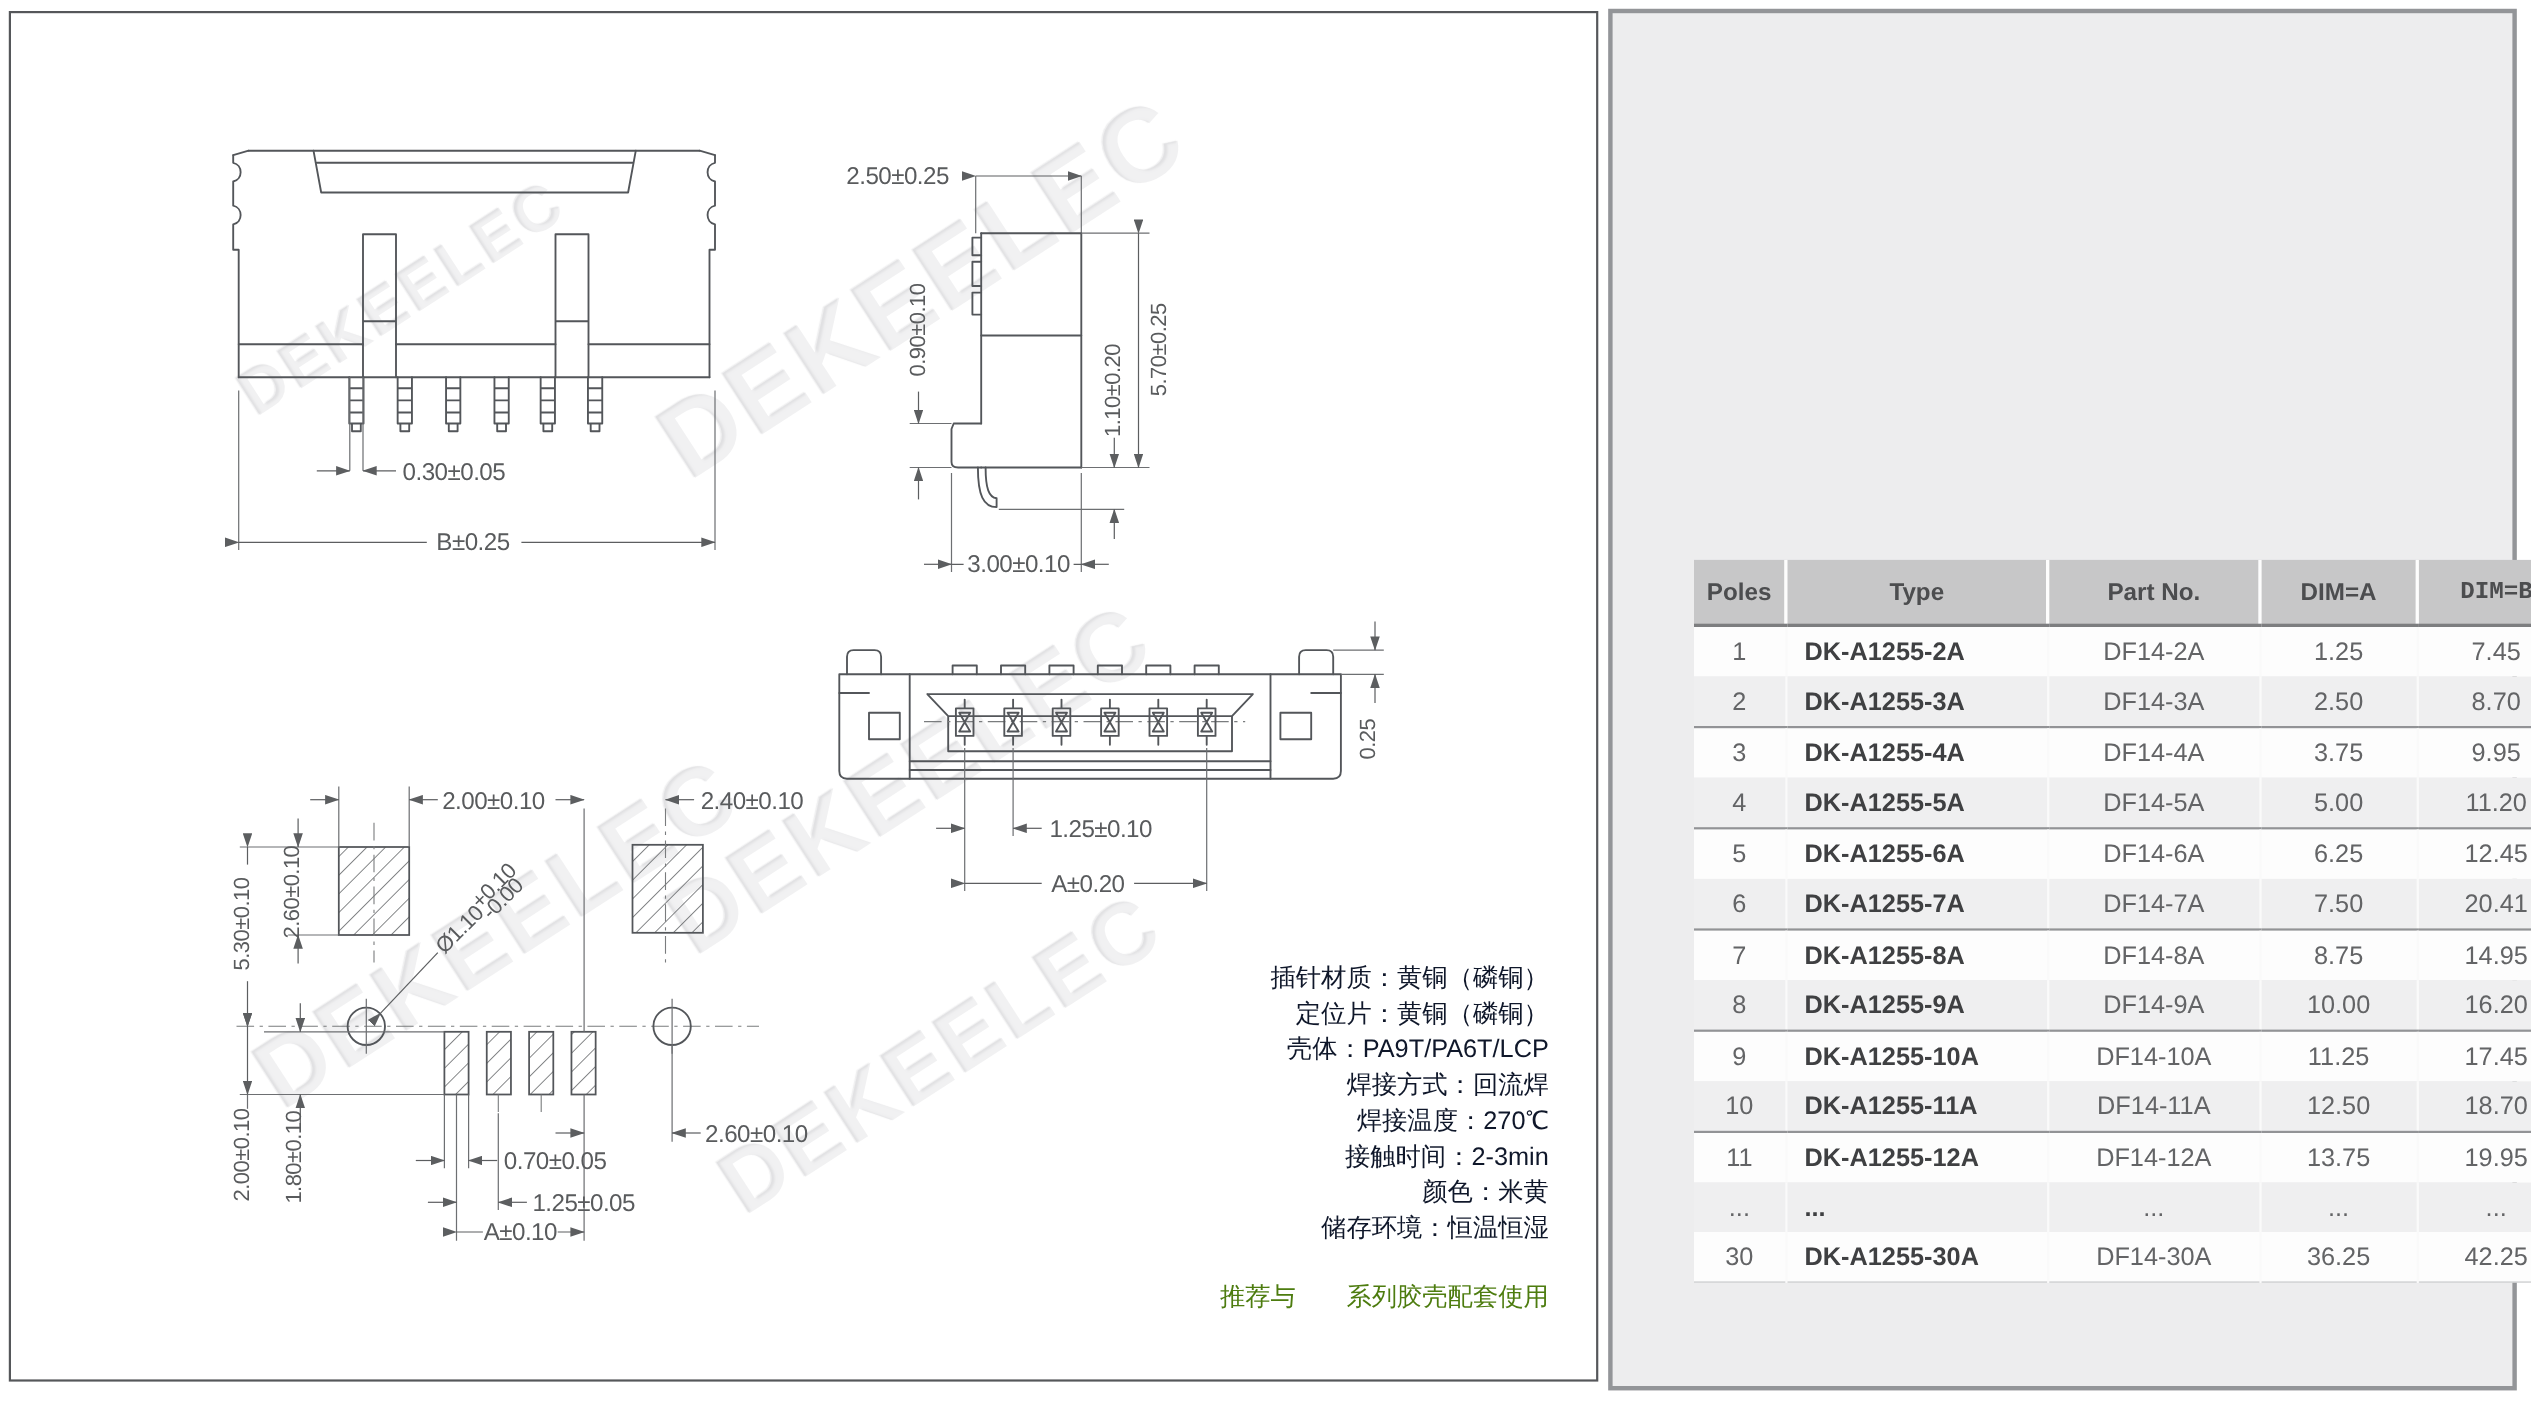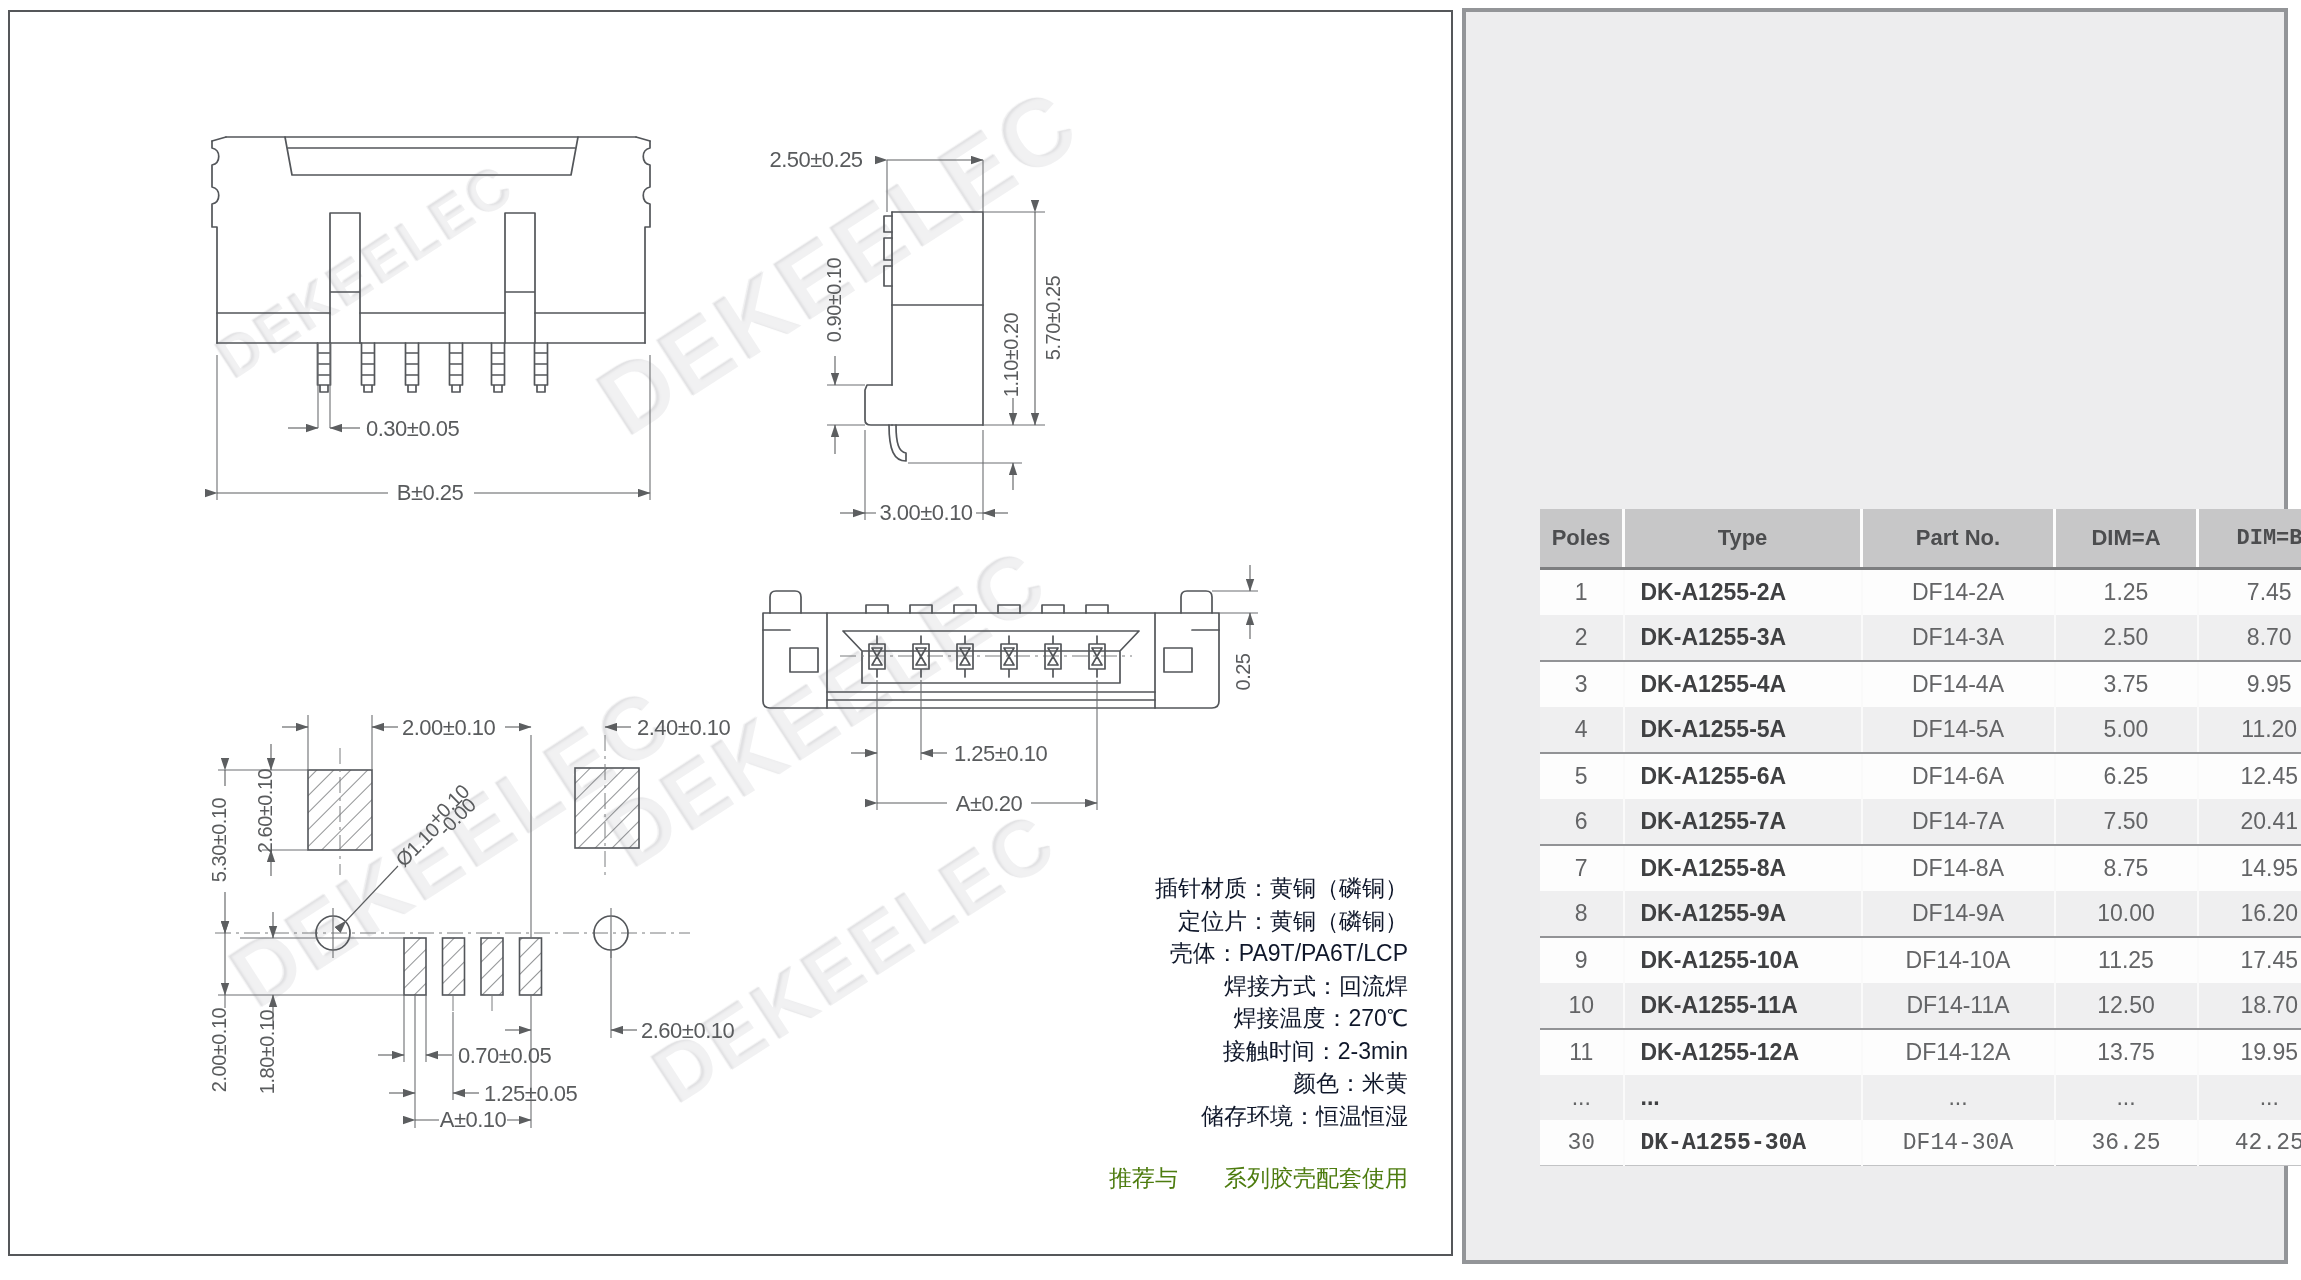--- a/index.html
+++ b/index.html
@@ -45,21 +45,21 @@
              border-collapse:collapse;table-layout:fixed;
              font-family:"Liberation Sans",sans-serif;}
   table.spec th{height:38px;background:#c7c7c8;color:#4c4d4f;font-size:22px;font-weight:700;
                 border-right:3px solid #fdfdfd;border-bottom:3px solid #7d7e80;padding:10px;text-align:center;}
   table.spec th:last-child{border-right:none;}
   table.spec td{height:45px;font-size:23px;color:#636466;text-align:center;padding:0;
                 border-right:2px solid #fafafa;background:#fdfdfd;}
   table.spec td:last-child{border-right:none;}
   table.spec tr.alt td{background:#efeff0;}
   table.spec tr.sep td{border-bottom:2px solid #929396;}
-  table.spec tr:last-child td{border-bottom:1px solid #c2c3c5;font-family:Liberation Mono, monospace;}
+  table.spec tr:last-child td{border-bottom:1px solid #c2c3c5;}
   table.spec td.c1{font-weight:700;color:#3f4042;text-align:left;padding-left:16px;}
   th.c0{width:62px;} th.c1{width:215px;} th.c2{width:170px;} th.c3{width:120px;} th.c4{width:121px;font-family:Liberation Mono, monospace;}
 </style>
 </head>
 <body>
 
 <div class="stage">
 
   <div class="left-panel">
     <span class="wm w1">DEKEELEC</span>

